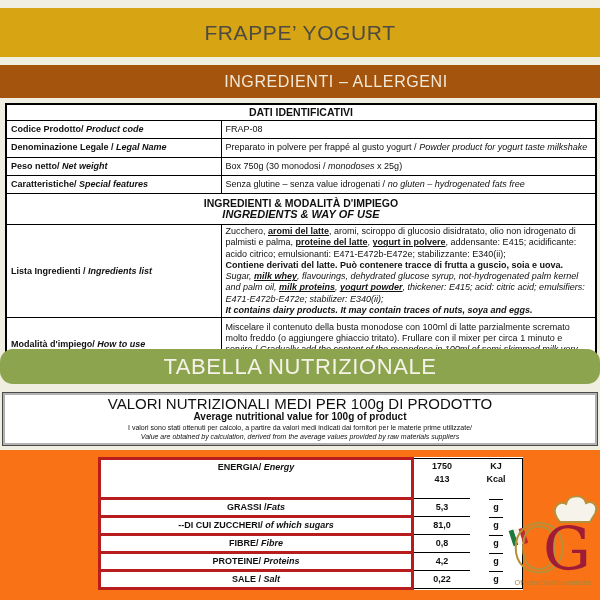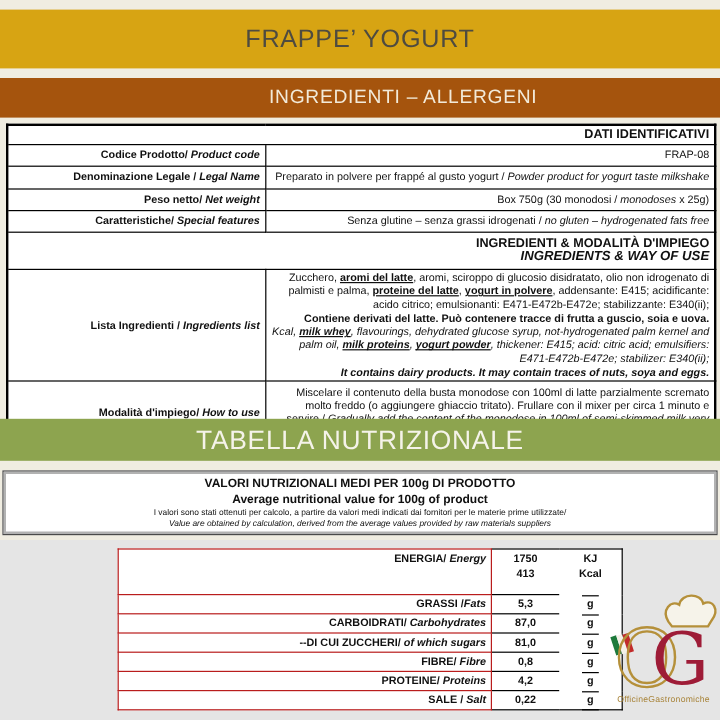--- a/index.html
+++ b/index.html
@@ -1,49 +1,49 @@
 <!DOCTYPE html>
 <html><head>
 <meta charset="utf-8">
 <style>
   html,body { margin:0; padding:0; }
   body { width:600px; height:600px; overflow:hidden; font-family:"Liberation Sans",sans-serif; }
-  .page { position:relative; width:600px; height:600px; background:#e5e5e5; overflow:hidden; }
+  .page { position:relative; width:600px; height:600px; background:#f97316; overflow:hidden; }
   .top-bg { position:absolute; top:0; left:0; width:600px; height:450px; background:#f0ede1; }
 
   .banner { position:absolute; left:0; width:600px; display:flex; align-items:center; justify-content:center; letter-spacing:0.6px; }
   .banner-title { top:8px; height:49px; background:#d7a413; color:#4e4b40; font-size:21px; }
   .banner-ingredients { top:65px; height:33px; background:#a5540d; color:#f2ead9; font-size:16px;padding-left:36px; }
-  .banner-nutrition { top:349px; height:35px; background:#8da44f; color:#f5f3e9; font-size:22px; }
+  .banner-nutrition { top:349px; height:35px; background:#8da44f; color:#f5f3e9; font-size:22px;border-radius:13px; }
 
   .main-table { position:absolute; top:103px; left:5px; width:590px; border-collapse:collapse; background:#fff; font-size:9px; color:#101010; table-layout:fixed; border:2px solid #000; }
-  .main-table td { border:1px solid #000; padding:1px 4px; vertical-align:middle; line-height:11.3px;text-align:right; }
+  .main-table td { border:1px solid #000; padding:1px 4px; vertical-align:middle; line-height:11.3px; }
   .c1 { width:215px; } .c2 { width:375px; }
   .hdr { text-align:center; font-weight:bold; font-size:10.5px; line-height:12.5px; }
   .hdr2 { font-size:11px; }
   .b { font-weight:bold; }
   .it { font-style:italic; }
   .bu { font-weight:bold; text-decoration:underline; }
   .top-align { vertical-align:top; padding-top:2px; }
   .rh-hdr td { height:13px; }
   .rh-s td { height:15px;margin-top:44px; }
   .rh-m td { height:16px; }
   .rh-ing-hdr td { height:28px; }
   .rh-list td { height:90px; }
   .rh-use td { height:50px; }
 
   .val-box { position:absolute; top:392px; left:2px; width:596px; height:54px; box-sizing:border-box; background:#fff; border:1px solid #4a4a4a; box-shadow:inset 0 0 0 2px #b2b2b2; text-align:center; padding-top:4px; color:#101010; }
-  .vb1 { font-weight:bold; font-size:10px; line-height:13px; }
+  .vb1 { font-weight:normal; font-size:15px; line-height:13px; }
   .vb2 { font-weight:bold; font-size:10px; line-height:13px; }
   .vb3 { font-size:7px; line-height:9px; }
   .vb4 { font-size:7px; line-height:9px; font-style:italic; }
 
   .nut-table { position:absolute; top:457px; left:98px; border-collapse:collapse; background:#fff; font-size:9px; font-weight:bold; color:#101010; border:1px solid #000; }
   .nut-table td { height:15px; padding:0 4px; line-height:13px; }
-  .nlbl { width:302px; border:1px solid #b91c1c; text-align:right; }
+  .nlbl { width:302px; border:3px solid #b91c1c; text-align:center; }
   .nval { width:48px; border-top:1px solid #000; border-bottom:1px solid #000; border-left:1px solid #000; border-right:none; text-align:center; }
   .nunit { width:44px; border:none; text-align:center; position:relative; }
   .nunit::after { content:""; position:absolute; bottom:-1px; left:50%; transform:translateX(-50%); width:14px; border-bottom:1px solid #000; }
   .energy td { height:36px; vertical-align:top; padding-top:1px; }
 
   .logo { position:absolute; left:505px; top:492px; width:95px; height:100px; }
 </style>
 </head>
 <body>
 
@@ -74,34 +74,34 @@
       <tr class="rh-m">
         <td><span class="b">Denominazione Legale / </span><span class="b it">Legal Name</span></td>
         <td><span>Preparato in polvere per frappé al gusto yogurt / </span><span class="it">Powder product for yogurt taste milkshake</span><span></span></td>
       </tr>
       <tr class="rh-s">
         <td><span class="b">Peso netto/ </span><span class="b it">Net weight</span></td>
         <td><span>Box 750g (30 monodosi / </span><span class="it">monodoses</span><span> x 25g)</span></td>
       </tr>
       <tr class="rh-s">
         <td><span class="b">Caratteristiche/ </span><span class="b it">Special features</span></td>
-        <td><span>Senza glutine – senza grassi idrogenati / </span><span class="it">no gluten – hydrogenated fats free</span><span></span></td>
+        <td><span>Senza glutine – senza value idrogenati / </span><span class="it">no gluten – hydrogenated fats free</span><span></span></td>
       </tr>
       <tr class="rh-ing-hdr">
         <td colspan="2" class="hdr">
           <div>INGREDIENTI &amp; MODALITÀ D'IMPIEGO</div>
           <div class="it hdr2">INGREDIENTS &amp; WAY OF USE</div>
         </td>
       </tr>
       <tr class="rh-list">
         <td><span class="b">Lista Ingredienti / </span><span class="b it">Ingredients list</span></td>
         <td class="top-align">
           <div><span>Zucchero, </span><span class="bu">aromi del latte</span><span>, aromi, sciroppo di glucosio disidratato, olio non idrogenato di palmisti e palma, </span><span class="bu">proteine del latte</span><span>, </span><span class="bu">yogurt in polvere</span><span>, addensante: E415; acidificante: acido citrico; emulsionanti: E471-E472b-E472e; stabilizzante: E340(ii);</span></div>
           <div class="b">Contiene derivati del latte. Può contenere tracce di frutta a guscio, soia e uova.</div>
-          <div class="it"><span>Kcal, </span><span class="bu">milk whey</span><span>, flavourings, dehydrated glucose syrup, not-hydrogenated palm kernel and palm oil, </span><span class="bu">milk proteins</span><span>, </span><span class="bu">yogurt powder</span><span>, thickener: E415; acid: citric acid; emulsifiers: E471-E472b-E472e; stabilizer: E340(ii);</span></div>
+          <div class="it"><span>Sugar, </span><span class="bu">milk whey</span><span>, flavourings, dehydrated glucose syrup, not-hydrogenated palm kernel and palm oil, </span><span class="bu">milk proteins</span><span>, </span><span class="bu">yogurt powder</span><span>, thickener: E415; acid: citric acid; emulsifiers: E471-E472b-E472e; stabilizer: E340(ii);</span></div>
           <div class="b it">It contains dairy products. It may contain traces of nuts, soya and eggs.</div>
         </td>
       </tr>
       <tr class="rh-use">
         <td><span class="b">Modalità d'impiego/ </span><span class="b it">How to use</span></td>
         <td class="top-align"><span>Miscelare il contenuto della busta monodose con 100ml di latte parzialmente scremato molto freddo (o aggiungere ghiaccio tritato). Frullare con il mixer per circa 1 minuto e servire /</span> <span class="it">Gradually add the content of the monodose in 100ml of semi-skimmed milk very cold (or add crushed ice). Blend with the mixer for about 1 minute and serve.</span></td>
       </tr>
     </tbody>
   </table>
 
@@ -125,25 +125,20 @@
             <div>413</div>
           </td>
         <td class="nunit">
             <div>KJ</div>
             <div>Kcal</div>
           </td>
       </tr>
       <tr>
         <td class="nlbl"><span>GRASSI /</span><span class="it">Fats</span></td>
         <td class="nval">5,3</td>
-        <td class="nunit">g</td>
-      </tr>
-      <tr>
-        <td class="nlbl"><span>CARBOIDRATI/</span><span class="it"> Carbohydrates</span></td>
-        <td class="nval">87,0</td>
         <td class="nunit">g</td>
       </tr>
       <tr>
         <td class="nlbl"><span>--DI CUI ZUCCHERI/</span><span class="it"> of which sugars</span></td>
         <td class="nval">81,0</td>
         <td class="nunit">g</td>
       </tr>
       <tr>
         <td class="nlbl"><span>FIBRE/</span><span class="it"> Fibre</span></td>
         <td class="nval">0,8</td>

